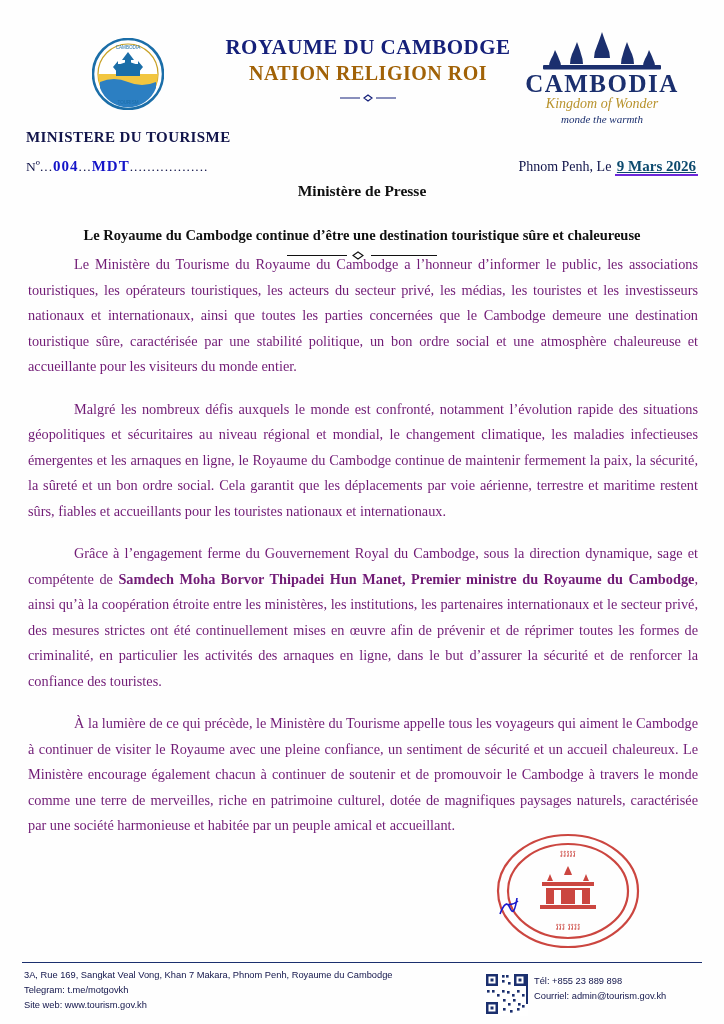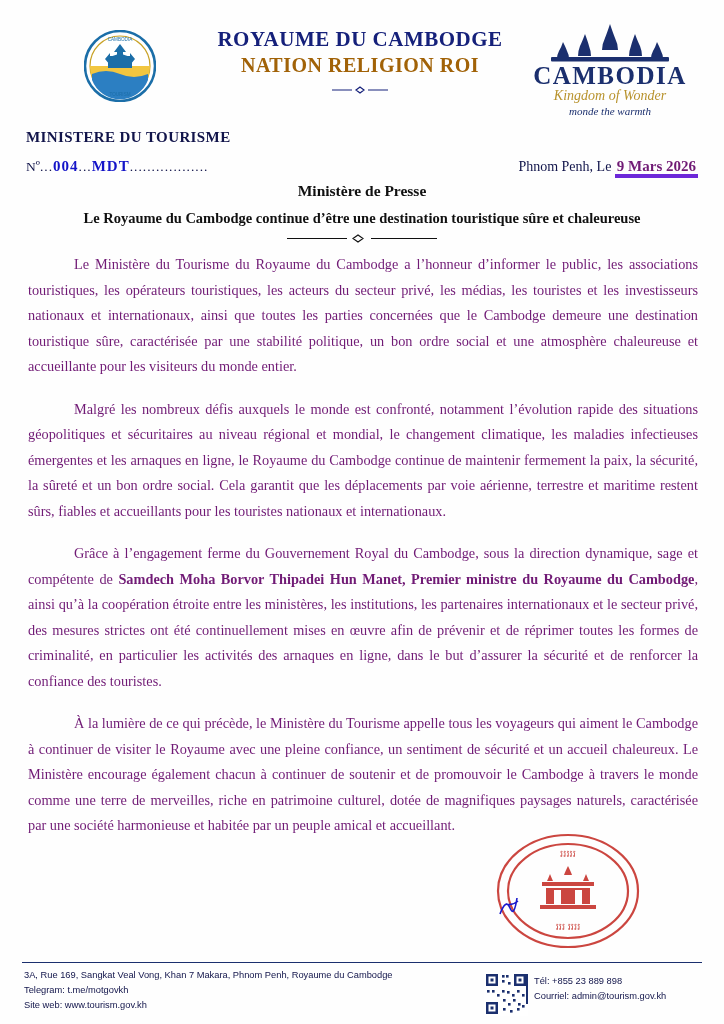--- a/index.html
+++ b/index.html
@@ -11,21 +11,21 @@
     width: 724px; height: 1024px;
     position: relative;
     font-family: "Liberation Serif", serif;
     color: #111;
     overflow: hidden;
   }
   .page {
     position: relative;
     width: 724px; height: 1024px;
     background: #fefefe;
-    padding: 0;
+    padding: 8px;
   }
 
   
   .header {
     position: relative;
     height: 120px;
   }
   .emblem {
     position: absolute;
     left: 84px; top: 30px;
@@ -120,45 +120,46 @@
 
   .dateline {
     position: absolute;
     right: 26px; top: 158px;
     font-size: 14px;
     color: #11144a;
     white-space: nowrap;
   }
   .dateline .hand {
     font-family: "Liberation Serif", serif;
-    color: #701a75;
+    color: #0c4a6e;
     font-size: 15px;
     font-weight: bold;
-    border-bottom: 4px solid #6d28d9;
+    border-bottom: 2px solid #6d28d9;
     padding: 0 2px;
+    text-decoration: underline;
   }
 
   
   .title-block {
     position: absolute;
     left: 26px; right: 26px; top: 182px;
     text-align: center;
   }
   .title-block .t1 {
     font-family: "Liberation Serif", serif;
     font-weight: bold;
     font-size: 15.5px;
     color: #101010;
   }
   .title-block .t2 {
     font-family: "Liberation Serif", serif;
     font-weight: bold;
     font-size: 14.5px;
     color: #101010;
-    margin-top: 10px;
+    margin-top: 27px;
   }
   .title-rule {
     margin: 7px auto 0;
     display:block;
   }
 
   
   .body-text {
     position: absolute;
     left: 28px; right: 26px; top: 252px;

